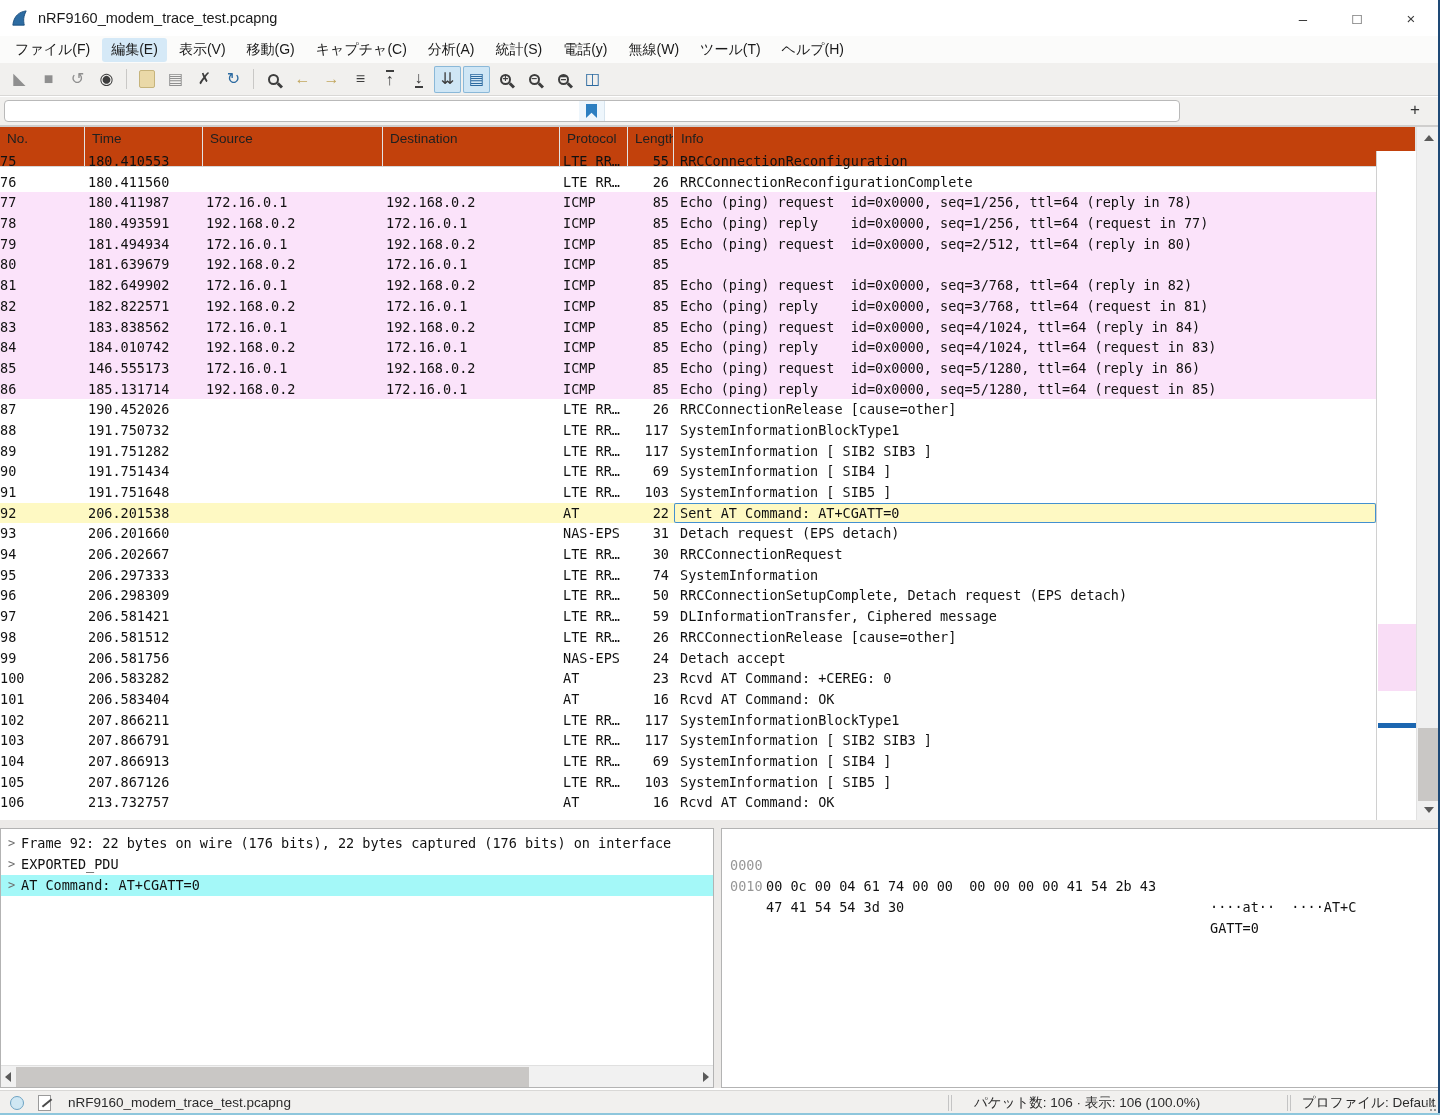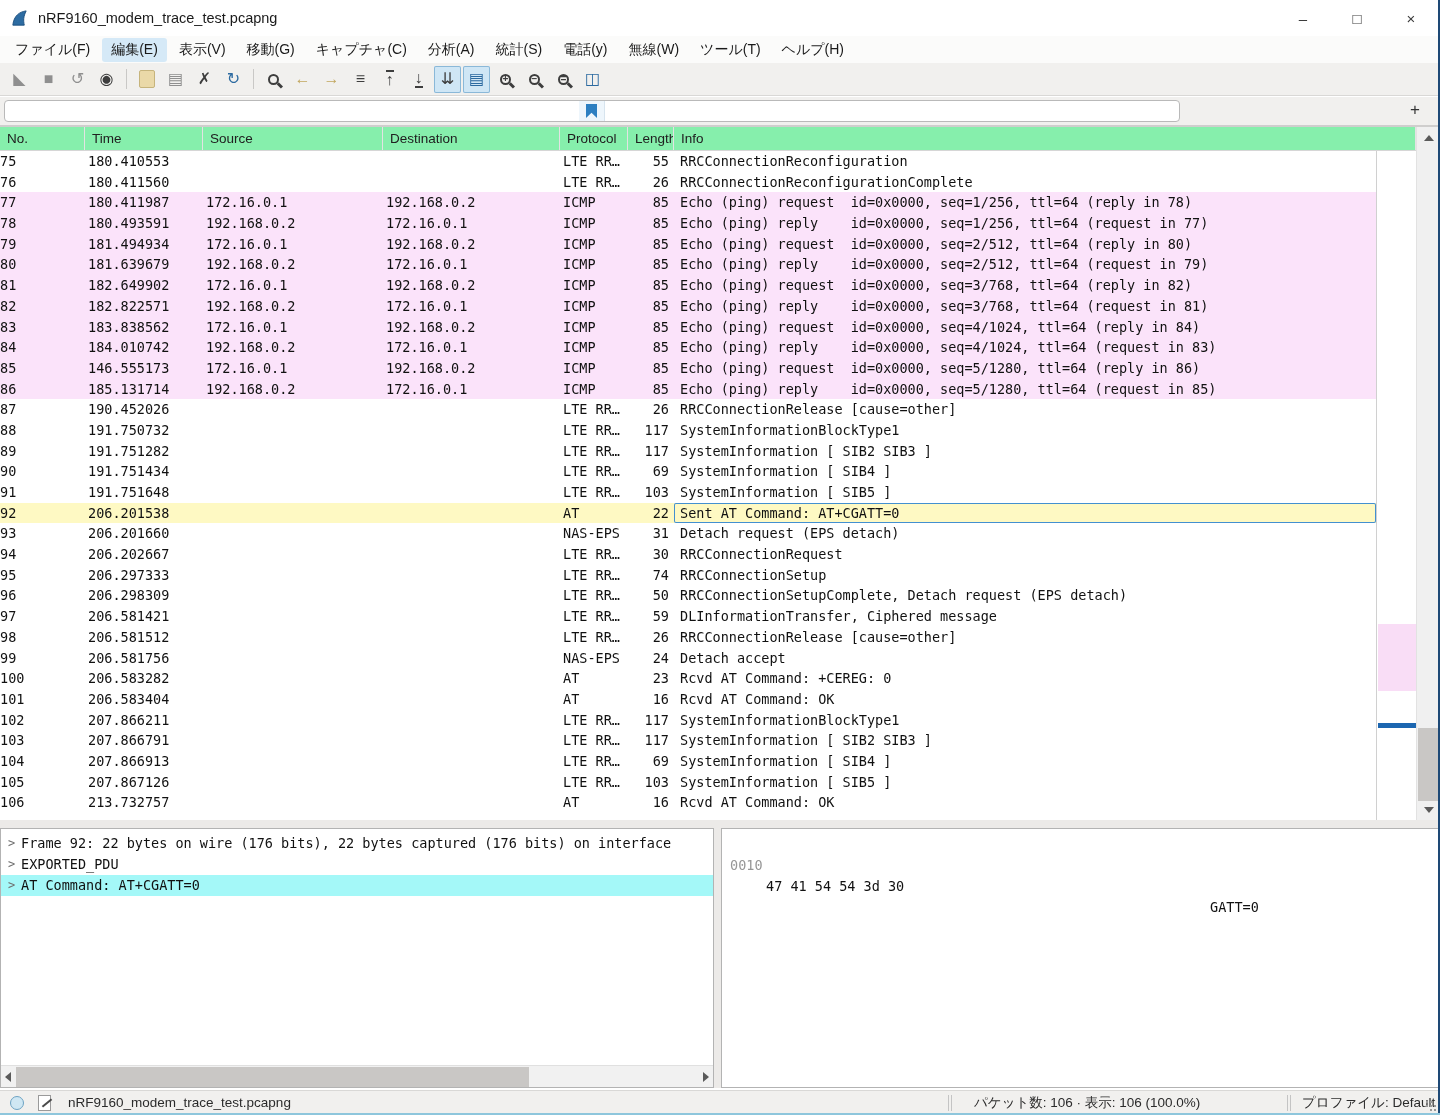--- a/index.html
+++ b/index.html
@@ -45,21 +45,21 @@
   .fb-bm-wrap { width:26px; height:100%; background:#eef6fc; border-right:1px solid #d7e4ee; display:flex; align-items:center; justify-content:center; flex:0 0 auto; }
   .fb-bookmark { width:11px; height:14px; background:#2d7fc1; clip-path:polygon(0 0,100% 0,100% 100%,50% 62%,0 100%); }
   .filter-input { flex:1; border:none; outline:none; background:transparent; font-size:13.5px; color:#444; padding:0 8px; font-family:"Liberation Sans","DejaVu Sans",sans-serif; }
   .filter-input::placeholder { color:#9a9a9a; }
   .apply-btn { width:34px; height:18px; background:#82b9de; border-radius:4px; color:#fff; display:flex; align-items:center; justify-content:center; font-weight:bold; font-size:13px; margin-right:4px; flex:0 0 auto; }
   .fb-caret { color:#666; font-size:8px; margin-right:8px; flex:0 0 auto; }
   .fb-plus { position:absolute; left:1404px; top:2px; width:22px; height:22px; display:flex; align-items:center; justify-content:center; font-size:17px; color:#333; }
 
   
   .plist { position:absolute; left:0; top:126px; width:1440px; height:694px; background:#fff; border-top:1px solid #cfcecd; }
-  .plist-header { position:absolute; left:0; top:0; width:1416px; height:24px; display:flex; background:#86efac; border-bottom:1px solid #d6d6d6; font-size:13.5px; line-height:23px; color:#202020; }
+  .plist-header { position:absolute; left:0; top:0; width:1416px; height:40px; display:flex; background:#c2410c; border-bottom:1px solid #d6d6d6; font-size:13.5px; line-height:23px; color:#202020; }
   .hcell { border-right:1px solid #e3e3e3; padding-left:7px; overflow:hidden; white-space:nowrap; flex:0 0 auto; }
   .c-no   { width:85px; }
   .c-time { width:118px; }
   .c-src  { width:180px; }
   .c-dst  { width:177px; }
   .c-proto{ width:68px; }
   .c-len  { width:46px; }
   .c-info { flex:1 1 auto; overflow:hidden; }
   .plist-body { position:absolute; left:0; top:24px; width:1376px; height:670px; font-family:"DejaVu Sans Mono","Liberation Mono",monospace; font-size:13.5px; overflow:hidden; }
   .prow { display:flex; height:20.7px; line-height:20.7px; white-space:pre; color:#111; }
@@ -334,21 +334,20 @@
         <span class="pc c-info">Echo (ping) request  id=0x0000, seq=2/512, ttl=64 (reply in 80)</span>
       </div>
 
       <div class="prow pink">
         <span class="pc c-no">80</span>
         <span class="pc c-time">181.639679</span>
         <span class="pc c-src">192.168.0.2</span>
         <span class="pc c-dst">172.16.0.1</span>
         <span class="pc c-proto">ICMP</span>
         <span class="pc c-len">85</span>
-        <span class="pc c-info">Echo (ping) reply    id=0x0000, seq=2/512, ttl=64 (request in 79)</span>
       </div>
 
       <div class="prow pink">
         <span class="pc c-no">81</span>
         <span class="pc c-time">182.649902</span>
         <span class="pc c-src">172.16.0.1</span>
         <span class="pc c-dst">192.168.0.2</span>
         <span class="pc c-proto">ICMP</span>
         <span class="pc c-len">85</span>
         <span class="pc c-info">Echo (ping) request  id=0x0000, seq=3/768, ttl=64 (reply in 82)</span>
@@ -484,21 +483,21 @@
         <span class="pc c-info">RRCConnectionRequest</span>
       </div>
 
       <div class="prow">
         <span class="pc c-no">95</span>
         <span class="pc c-time">206.297333</span>
         <span class="pc c-src"></span>
         <span class="pc c-dst"></span>
         <span class="pc c-proto">LTE RR…</span>
         <span class="pc c-len">74</span>
-        <span class="pc c-info">RRCConnectionSetup</span>
+        <span class="pc c-info">SystemInformation</span>
       </div>
 
       <div class="prow">
         <span class="pc c-no">96</span>
         <span class="pc c-time">206.298309</span>
         <span class="pc c-src"></span>
         <span class="pc c-dst"></span>
         <span class="pc c-proto">LTE RR…</span>
         <span class="pc c-len">50</span>
         <span class="pc c-info">RRCConnectionSetupComplete, Detach request (EPS detach)</span>
@@ -639,20 +638,25 @@
     <span class="hs-left"></span>
     <div class="hs-thumb"></div>
     <span class="hs-right"></span>
   </div>
 </div>
 
 <div class="splitter-v"></div>
 
 <div class="hexpane">
 
+    <div class="hexrow">
+      <span class="hx-off">0000</span>
+      <span class="hx-bytes">00 0c 00 04 61 74 00 00  00 00 00 00 41 54 2b 43</span>
+      <span class="hx-ascii">····at··  ····AT+C</span>
+    </div>
 
     <div class="hexrow">
       <span class="hx-off">0010</span>
       <span class="hx-bytes">47 41 54 54 3d 30</span>
       <span class="hx-ascii">GATT=0</span>
     </div>
   </div>
 
 <div class="statusbar">
   <span class="sb-expert"></span>

